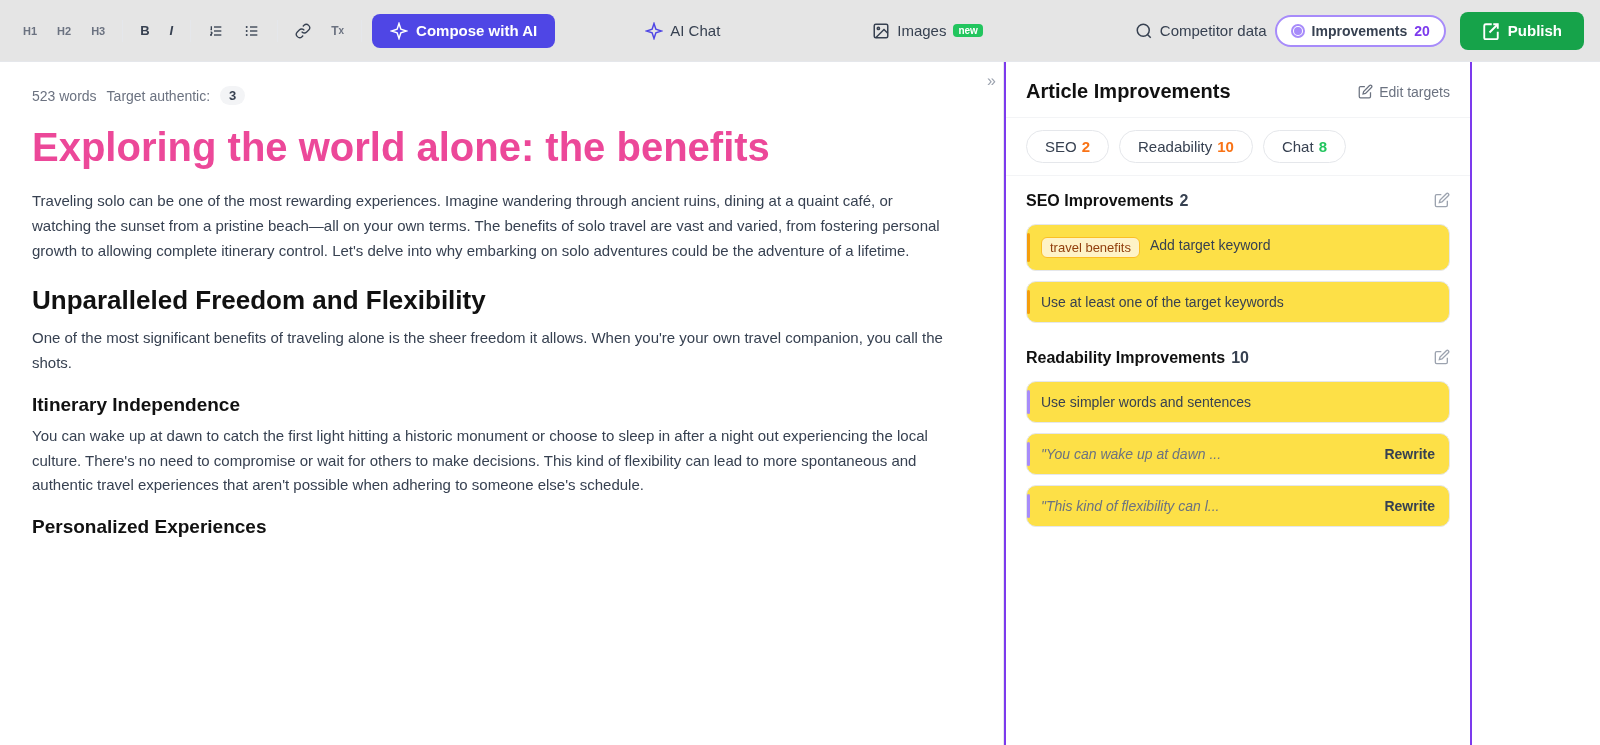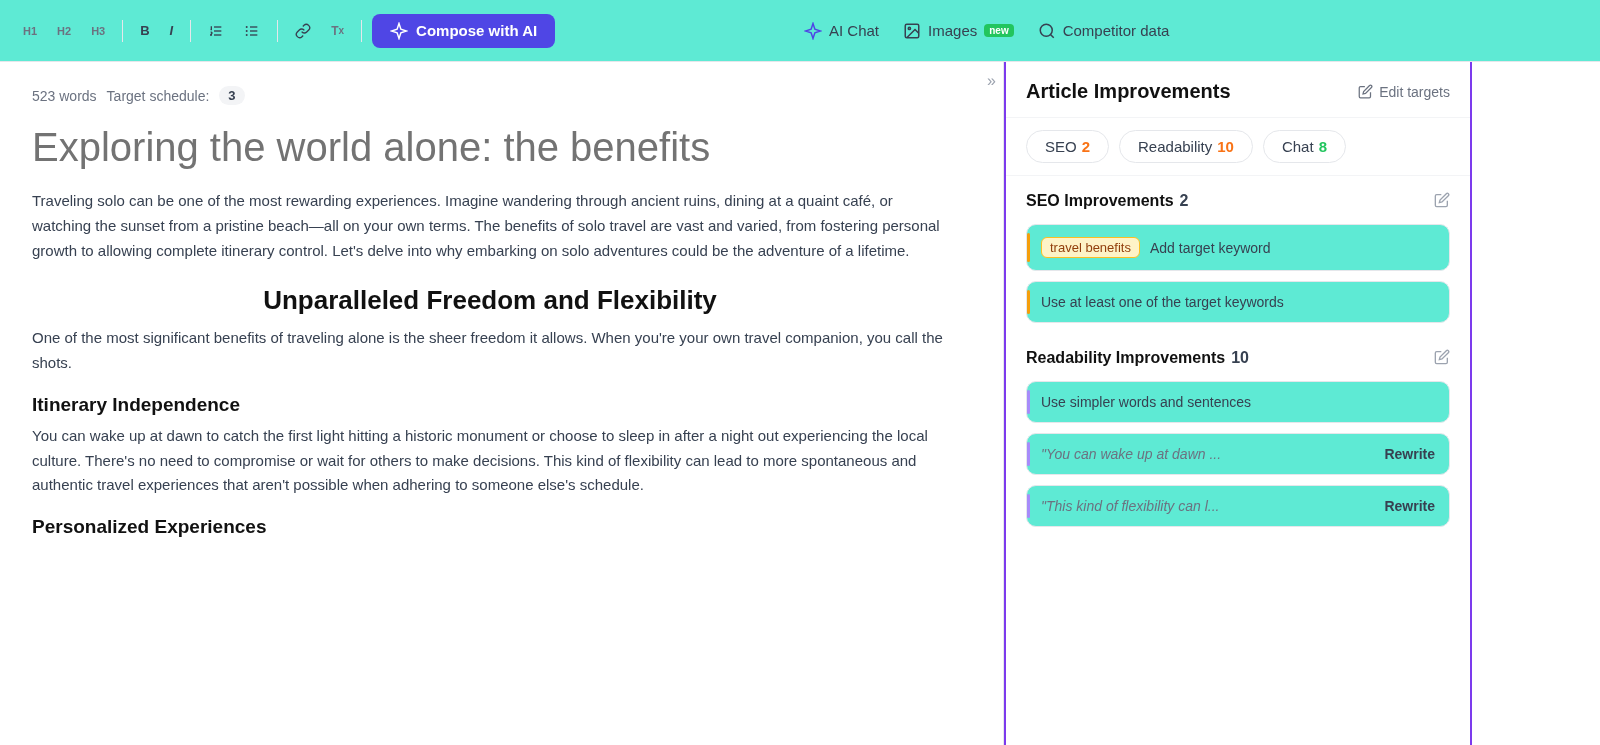--- a/index.html
+++ b/index.html
@@ -6,21 +6,21 @@
     body { font-family: -apple-system, BlinkMacSystemFont, 'Segoe UI', sans-serif; background: #fff; color: #1a1a1a; overflow: hidden; }
 
     
     .toolbar {
       display: flex;
       align-items: center;
       padding: 0 16px;
       height: 62px;
       border-bottom: 1px solid #e5e7eb;
       gap: 8px;
-      background: #5eead4;
+      background: #e5e5e5;
     }
     .toolbar-left {
       display: flex;
       align-items: center;
       gap: 6px;
       flex: 1;
     }
     .format-btn {
       background: none;
       border: none;
@@ -46,21 +46,21 @@
       cursor: pointer;
       display: flex;
       align-items: center;
       gap: 8px;
     }
     .toolbar-center {
       display: flex;
       align-items: center;
       gap: 24px;
       flex: 1;
-      justify-content: flex-start;
+      justify-content: space-between;
     }
     .toolbar-nav-item {
       display: flex;
       align-items: center;
       gap: 7px;
       font-size: 15px;
       color: #374151;
       cursor: pointer;
       font-weight: 500;
     }
@@ -145,37 +145,36 @@
     .keyword-badge {
       background: #f3f4f6;
       border-radius: 10px;
       padding: 2px 9px;
       font-size: 13px;
       font-weight: 600;
       color: #374151;
     }
     .article-title {
       font-size: 40px;
-      font-weight: 400;
+      font-weight: 700;
       line-height: 1.2;
       margin-bottom: 18px;
-      color: #737373;
+      color: #ec4899;
     }
     .article-body p {
       font-size: 15px;
       line-height: 1.65;
       color: #374151;
       margin-bottom: 14px;
     }
     .article-body h2 {
       font-size: 26px;
       font-weight: 800;
       color: #111;
       margin: 22px 0 10px;
-      text-align: center;
     }
     .article-body h3 {
       font-size: 19px;
       font-weight: 700;
       color: #111;
       margin: 18px 0 8px;
     }
 
     
     .collapse-handle {
@@ -295,25 +294,25 @@
       color: #9ca3af;
       font-size: 16px;
     }
 
     .improvement-item {
       border: 1.5px solid #e5e7eb;
       border-radius: 10px;
       padding: 12px 14px;
       margin-bottom: 10px;
       display: flex;
-      align-items: center;
+      align-items: flex-start;
       gap: 10px;
       font-size: 14px;
       color: #374151;
-      background: #5eead4;
+      background: #fde047;
       position: relative;
     }
     .improvement-item::before {
       content: '';
       position: absolute;
       left: 0; top: 8px; bottom: 8px;
       width: 3px;
       border-radius: 3px;
       background: #f59e0b;
     }
@@ -412,28 +411,43 @@
     </div>
     <div class="toolbar-nav-item">
       <svg width="18" height="18" viewBox="0 0 24 24" fill="none" stroke="currentColor" stroke-width="2">
           <circle cx="11" cy="11" r="8"></circle>
           <line x1="21" y1="21" x2="16.65" y2="16.65"></line>
         </svg>
       <span>Competitor data</span>
     </div>
   </div>
 
+  <div class="toolbar-right">
+    <button class="improvements-btn">
+      <span class="improvements-dot"></span>
+      <span>Improvements</span>
+      <span class="improvements-count">20</span>
+    </button>
+    <button class="publish-btn">
+      <svg width="18" height="18" viewBox="0 0 24 24" fill="none" stroke="white" stroke-width="2.5">
+          <polyline points="15 3 21 3 21 9"></polyline>
+          <path d="M10 14L21 3"></path>
+          <path d="M21 13v8a2 2 0 01-2 2H5a2 2 0 01-2-2V5a2 2 0 012-2h8"></path>
+        </svg>
+      <span>Publish</span>
+    </button>
+  </div>
 </div>
 
 <div class="main-layout">
 
   <div class="editor-area">
     <div class="word-count-bar">
       <span>523 words</span>
-      <span>Target schedule:</span>
+      <span>Target authentic:</span>
       <span class="keyword-badge">3</span>
     </div>
 
     <div class="article-body">
       <h1 class="article-title">Exploring the world alone: the benefits</h1>
 
       <p>Traveling solo can be one of the most rewarding experiences. Imagine wandering through ancient ruins, dining at a quaint café, or watching the sunset from a pristine beach—all on your own terms. The benefits of solo travel are vast and varied, from fostering personal growth to allowing complete itinerary control. Let's delve into why embarking on solo adventures could be the adventure of a lifetime.</p>
 
       <h2>Unparalleled Freedom and Flexibility</h2>
 

